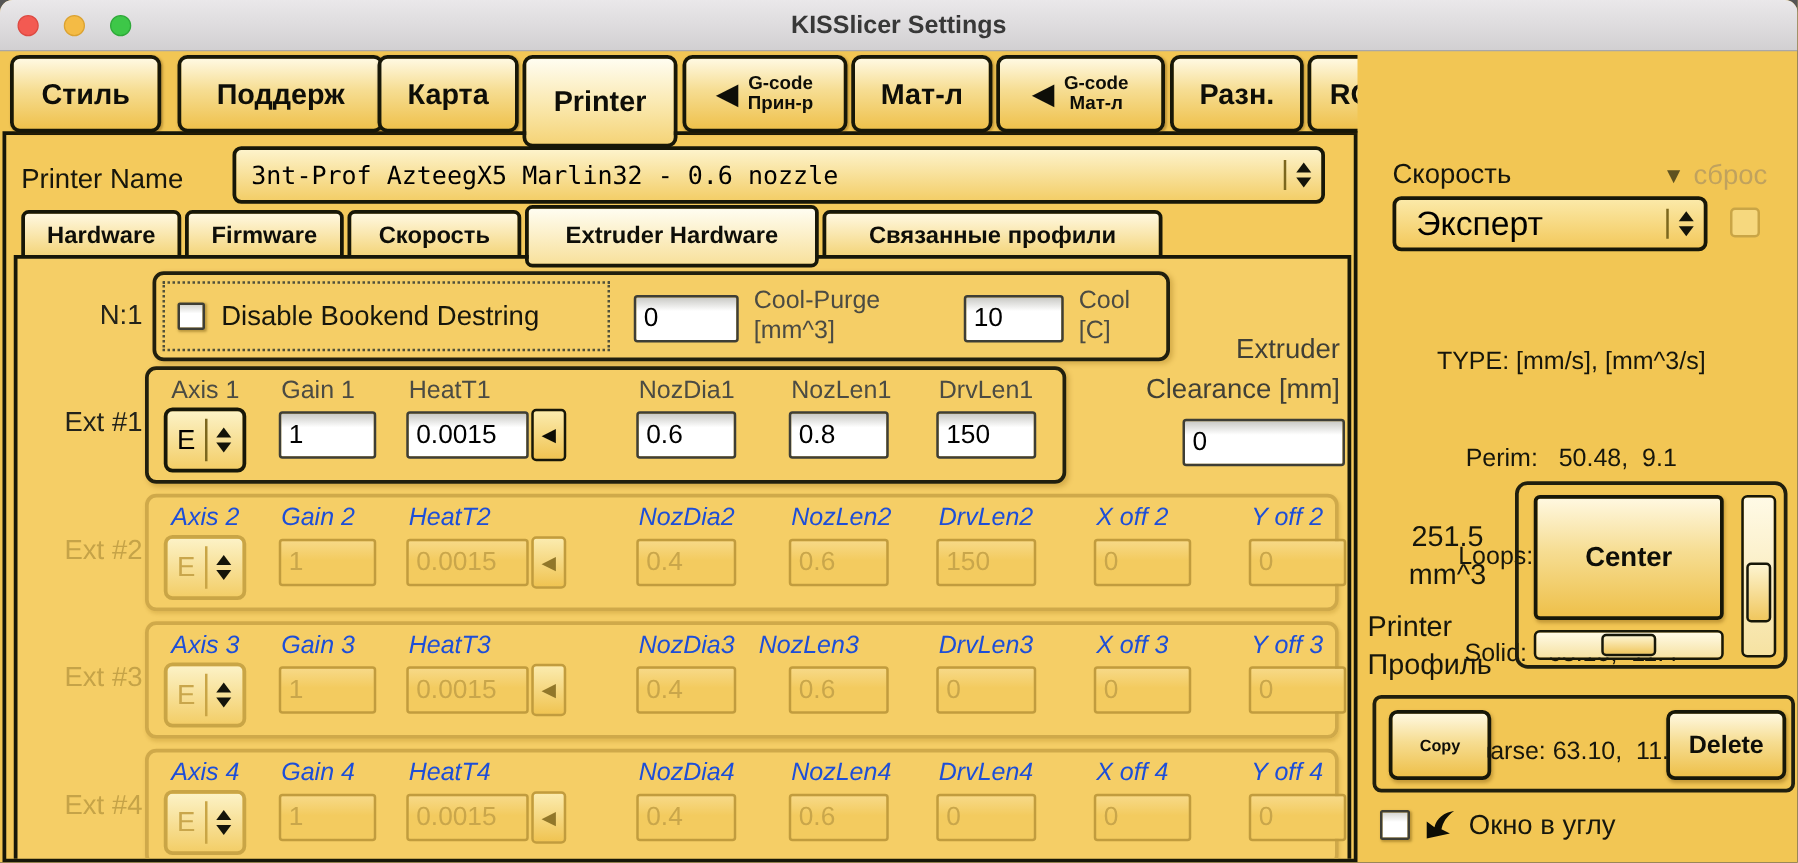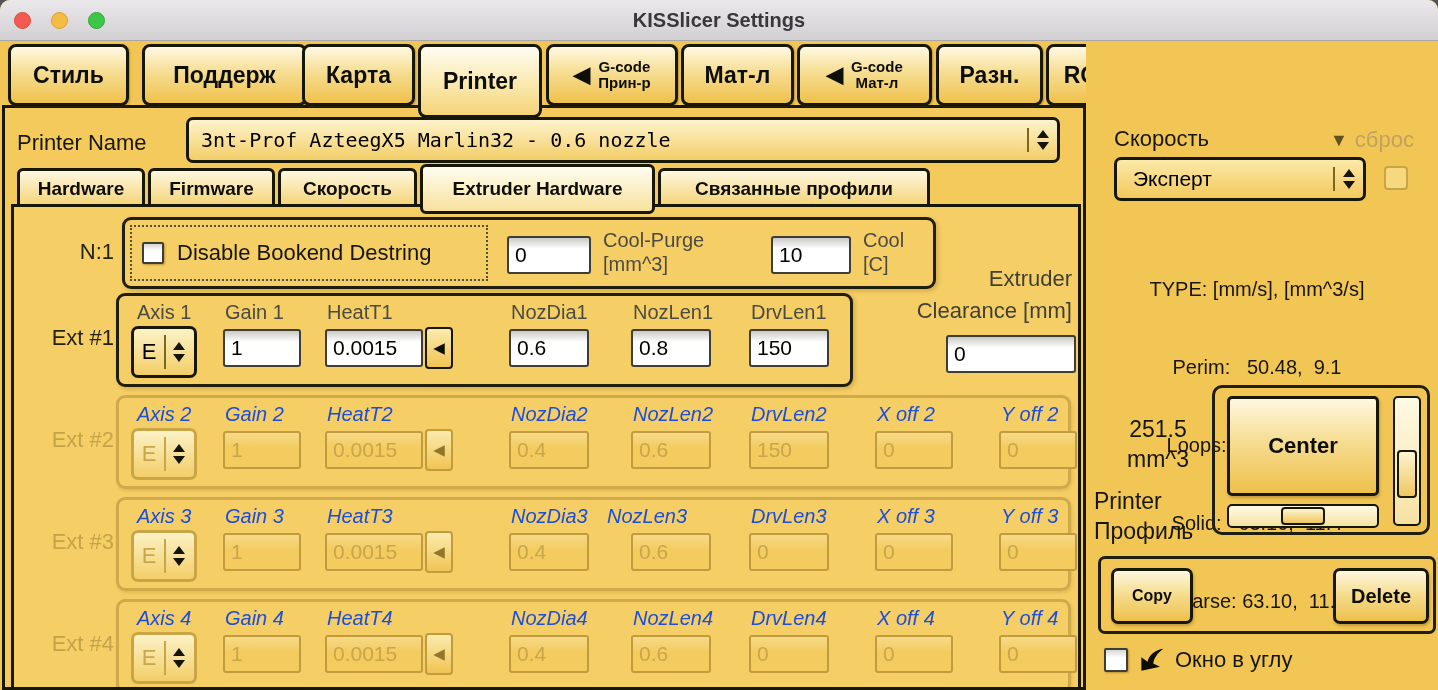--- a/index.html
+++ b/index.html
@@ -309,21 +309,21 @@
 
     </div>
   </div>
 
   <div class="lab22" style="position:absolute;left:1114px;top:126px;">Скорость</div>
   <div class="reset">
     <span class="rtri">▼</span>
     <span class="rtxt">сброс</span>
   </div>
   <div class="combo" style="left:1114px;top:157px;width:252px;height:44px;background:linear-gradient(#FBE9A8,#F3C95C);">
-    <div class="cval" style="font-size:21px;padding-left:16px;">Эксперт</div>
+    <div class="cval" style="font-size:27px;padding-left:16px;">Эксперт</div>
     <div class="cdiv"></div>
     <div class="stepper">
         <div class="tri-up"></div>
         <div class="tri-down"></div>
       </div>
   </div>
   <input type="checkbox" class="cb-dim" style="position: absolute; left: 1384px; top: 166px;">
 
   <div class="typeinfo">
     <div>TYPE: [mm/s], [mm^3/s]</div>
@@ -348,21 +348,21 @@
       </div>
     <div class="track" style="left:178px;top:8px;width:28px;height:130px;">
       <div class="thumb" style="left:2px;top:52px;width:20px;height:48px;"></div>
     </div>
     <div class="track" style="left:12px;top:116px;width:152px;height:24px;">
       <div class="thumb" style="left:52px;top:1px;width:44px;height:18px;"></div>
     </div>
   </div>
 
   <div class="gbox" style="left:1098px;top:556px;width:338px;height:78px;border-radius:7px;box-shadow:none;">
-    <div class="btn" style="position:absolute;left:10px;top:9px;width:82px;height:56px;font-size:16px;">
+    <div class="btn" style="position:absolute;left:10px;top:9px;width:82px;height:56px;font-size:13px;">
         <span>Copy</span>
       </div>
     <div class="btn" style="position:absolute;left:232px;top:9px;width:96px;height:56px;font-size:20px;">
         <span>Delete</span>
       </div>
   </div>
 
   <div style="position:absolute;left:1104px;top:646px;display:flex;align-items:center;gap:10px;">
     <input type="checkbox" class="cb" style="width: 24px; height: 24px;">
     <svg width="27" height="27" viewBox="0 0 24 24">

